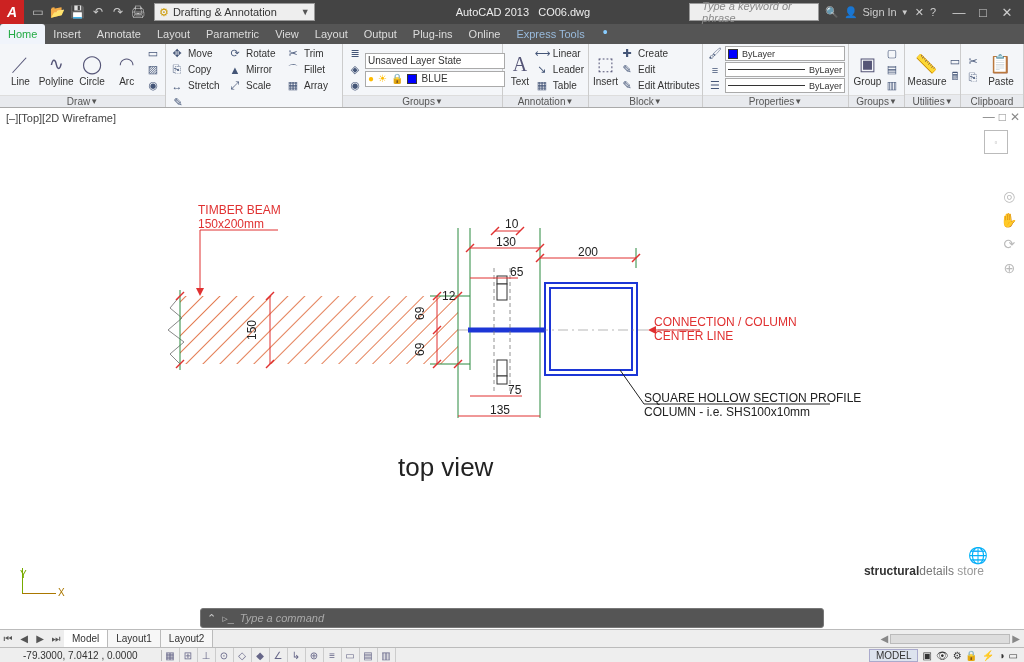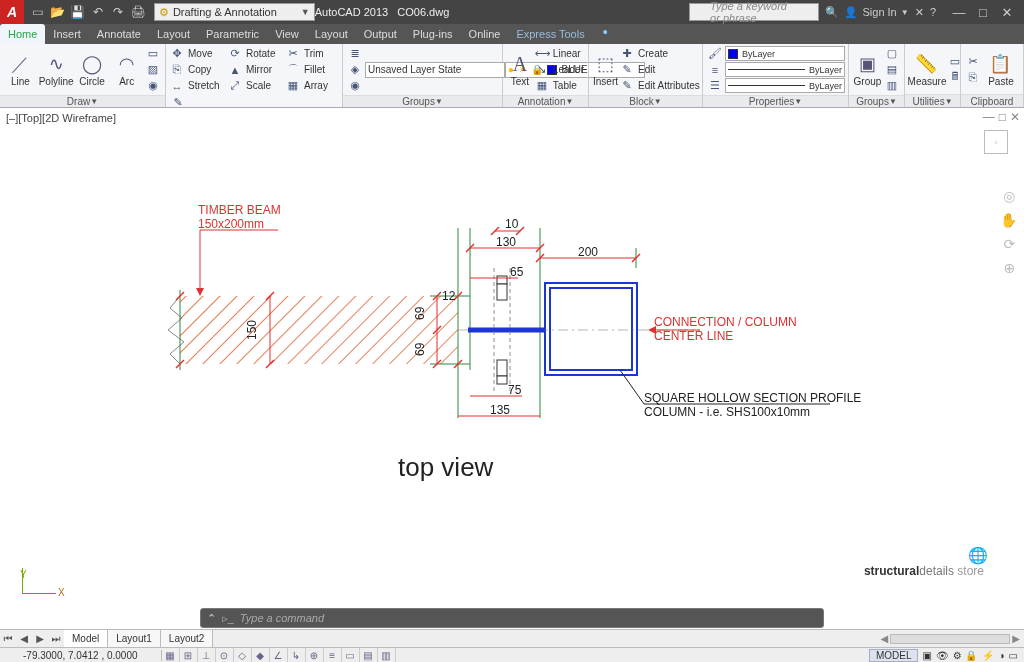--- a/index.html
+++ b/index.html
@@ -38,25 +38,25 @@
   color: #333;
   height: 18px;
   padding: 0 4px;
   display: flex; align-items: center;
   border: 1px solid #999;
   margin-left: 8px;
   font-size: 11px;
 }
 .workspace-dd .pencil { color: #c90; margin-right: 4px; font-size: 11px; }
 .workspace-dd .chev { margin-left: 24px; font-size: 9px; color: #555; }
-.title-center { flex: 1; color: #eee; }
+.title-center { flex: 1; text-align: center; color: #eee; margin-left: 42px; }
 .search-box {
   background: #eee; color: #888;
   height: 18px; width: 130px;
-  padding: 0 20px; display: flex; align-items: center;
+  padding: 0 12px; display: flex; align-items: center;
   font-style: italic;
   border: 1px solid #999;
 }
 .title-right { display: flex; align-items: center; gap: 6px; margin: 0 6px; color: #ccc; }
 .signin { display: flex; align-items: center; gap: 4px; }
 .win-controls { display: flex; gap: 2px; margin-left: 6px; }
 .win-controls span { width: 22px; height: 18px; display: flex; align-items: center; justify-content: center; color: #ccc; font-size: 13px; }
 
 
 .menubar {
@@ -340,21 +340,21 @@
       </div>
   </div>
 
   <div class="panel" style="width:160px">
     <div class="panel-body" style="flex-direction:row">
       <div class="rb-iconcol">
         <span>≣</span>
         <span>◈</span>
         <span>◉</span>
       </div>
-      <div style="display:flex;flex-direction:row">
+      <div style="display:flex;flex-direction:column">
         <div class="layer-combo">
           <span>Unsaved Layer State</span>
         </div>
         <div class="layer-combo">
           <span style="color:#fb0">●</span>
           <span style="color:#fb0">☀</span>
           <span style="color:#888">🔒</span>
           <span class="lcolor" style="background:#00f"></span>
           <span>BLUE</span>
         </div>

